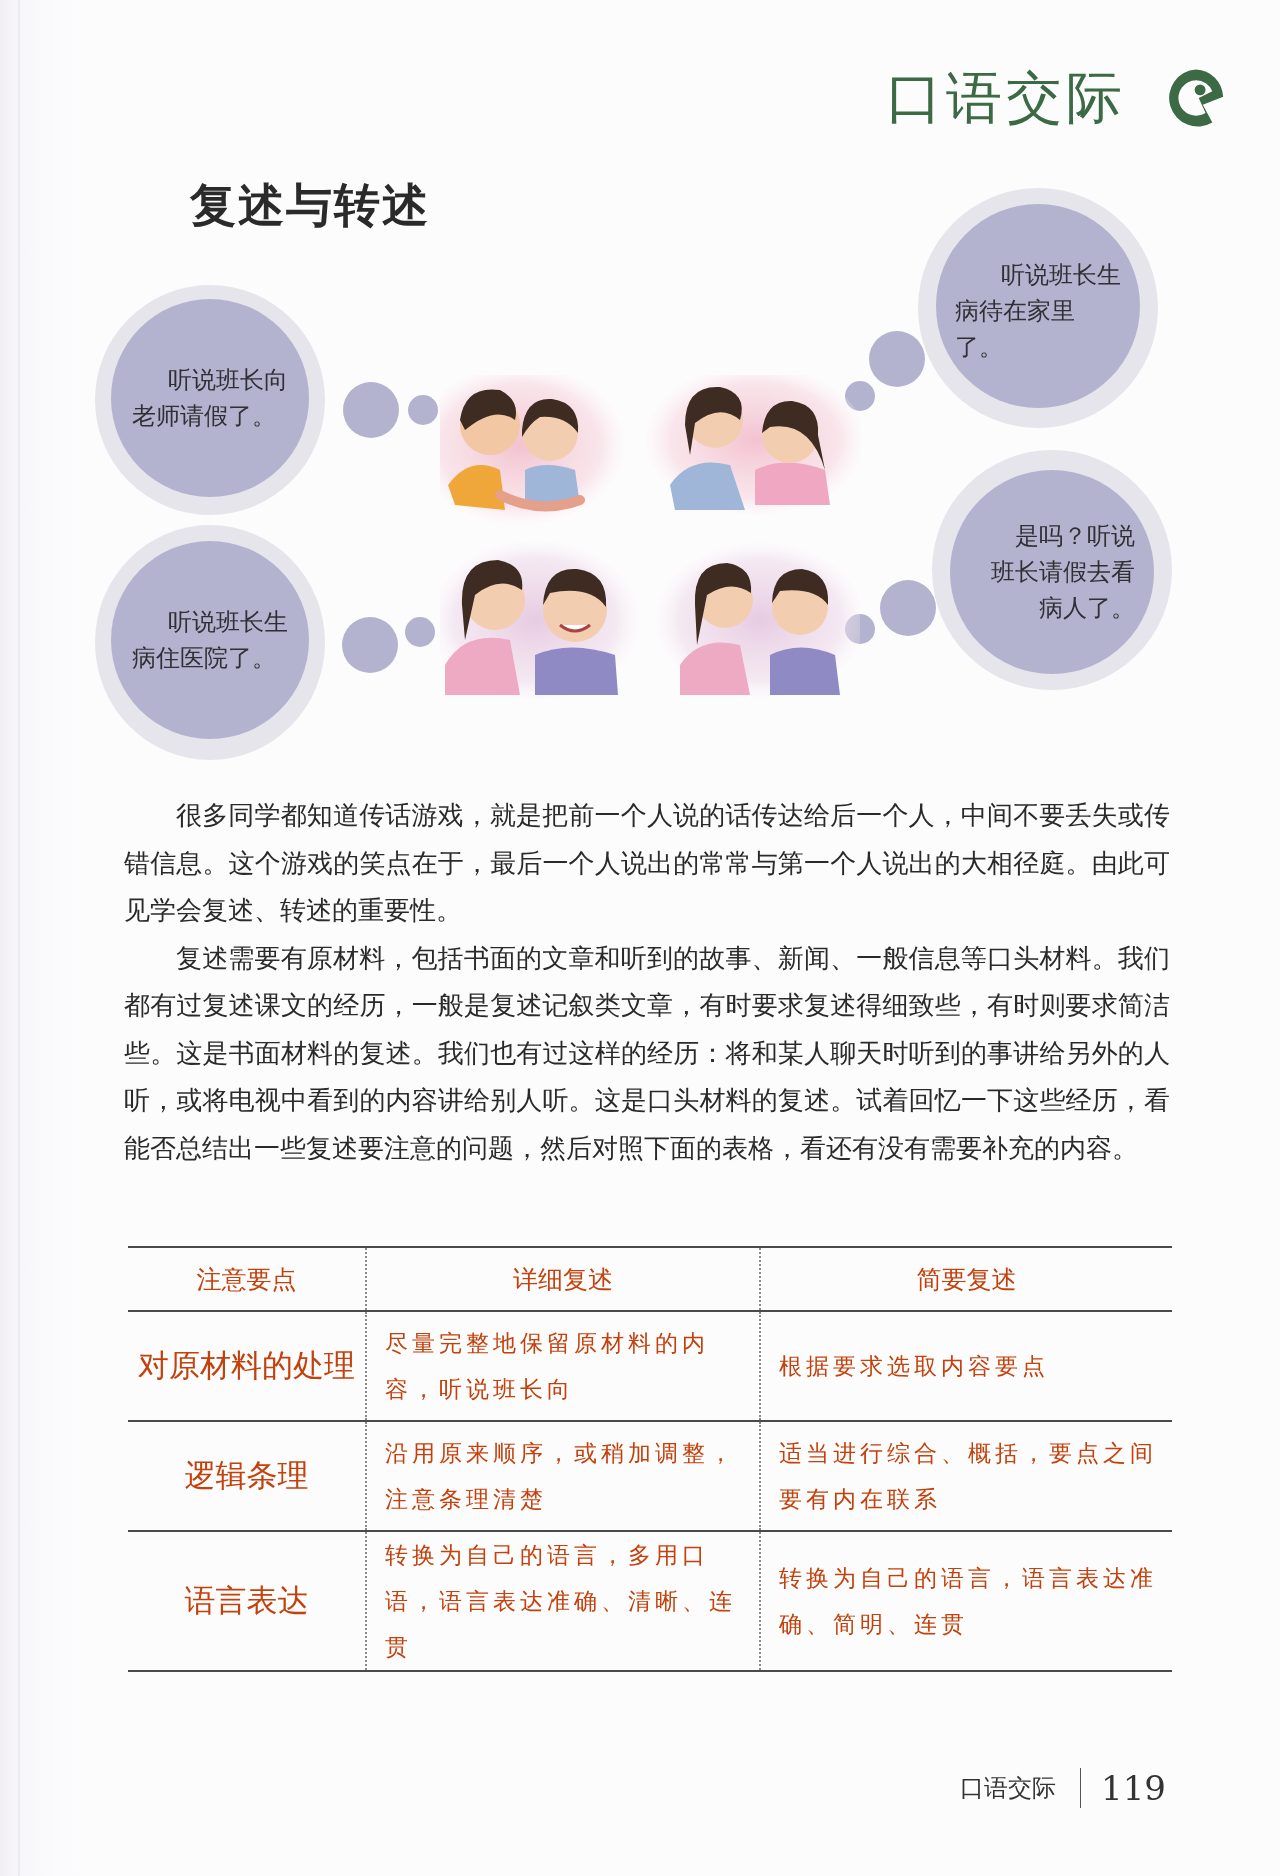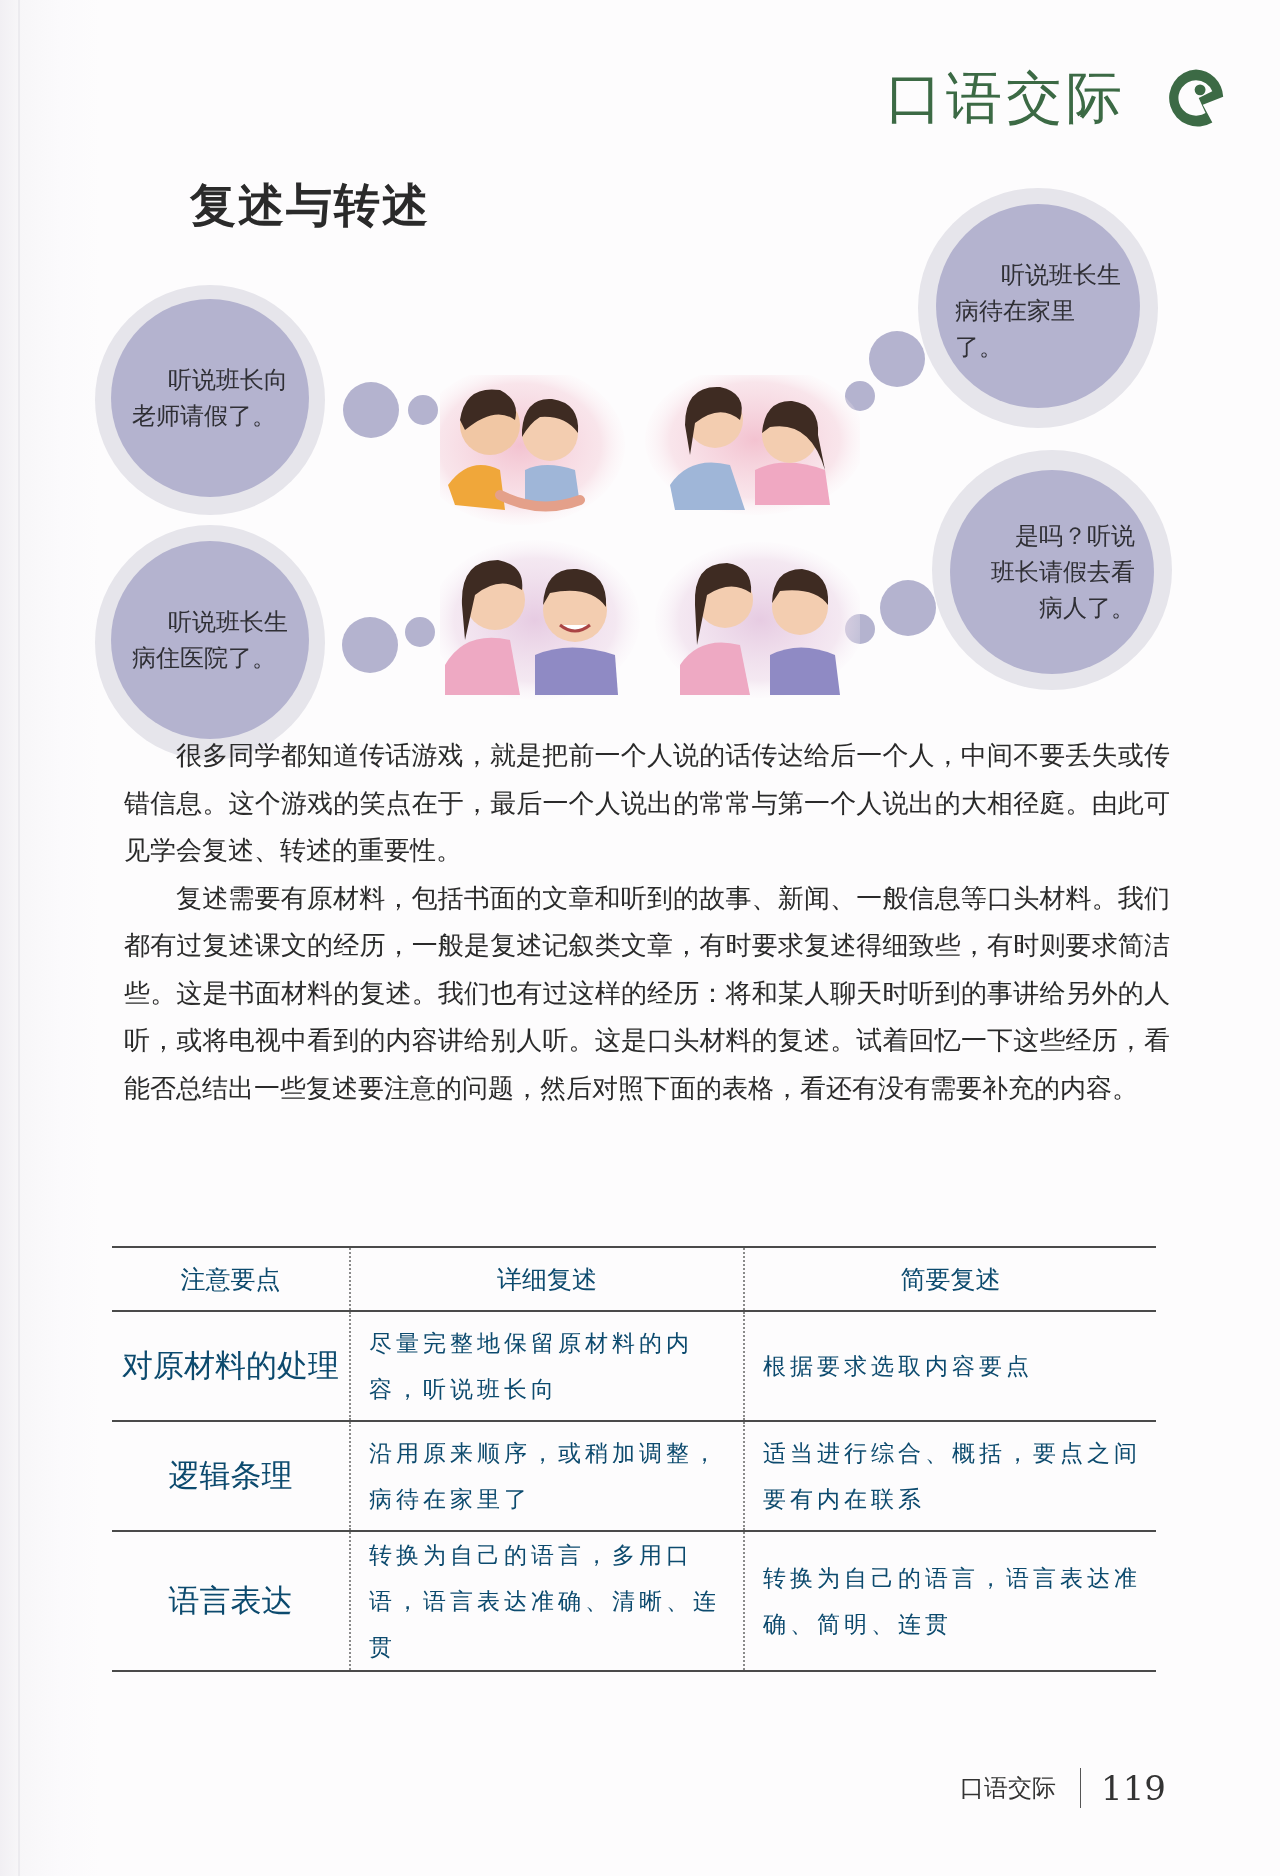--- a/index.html
+++ b/index.html
@@ -41,31 +41,31 @@
     }
     .bubble-text {
       font-family: "DejaVu Serif", "Liberation Serif", serif;
       font-size: 24px; line-height: 36px; color: #2f2f35; width: 150px;
     }
     .bubble-text .l1 { display: block; text-align: right; }
     .bubble-text .l2 { display: block; text-align: left; }
     .dot { position: absolute; border-radius: 50%; background: #b4b3cf; }
     .illustration { position: absolute; }
     .body-text {
-      position: absolute; left: 124px; top: 732px; width: 1046px;
+      position: absolute; left: 124px; top: 792px; width: 1046px;
       font-family: "DejaVu Serif", "Liberation Serif", serif;
       font-size: 26px; line-height: 47.5px; color: #2a2a2a;
       text-align: justify; text-align-last: left;
     }
     .body-text p { margin: 0; text-indent: 52px; }
     .summary-table {
-      position: absolute; left: 112px; top: 1246px; width: 1044px;
+      position: absolute; left: 128px; top: 1246px; width: 1044px;
       border-collapse: collapse;
       font-family: "DejaVu Serif", "Liberation Serif", serif;
-      color: #0c4a6e;
+      color: #c2410c;
     }
     .summary-table th, .summary-table td { border-bottom: 2px solid #4a4a4a; padding: 0; }
     .summary-table thead tr { border-top: 2px solid #4a4a4a; }
     .summary-table tr { border-top: 2px solid #4a4a4a; }
     .summary-table .col-sep { border-left: 2px dotted #8a8a8a; }
     .summary-table th {
       height: 62px; font-weight: normal; font-size: 25px; text-align: center;
     }
     .summary-table td { height: 108px; vertical-align: middle; }
     .summary-table td.point { text-align: center; font-size: 31px; }
@@ -218,21 +218,21 @@
     </tr>
   </thead>
   <tbody>
     <tr>
       <td class="point">对原材料的处理</td>
       <td class="desc col-sep">尽量完整地保留原材料的内容，听说班长向</td>
       <td class="desc col-sep">根据要求选取内容要点</td>
     </tr>
     <tr>
       <td class="point">逻辑条理</td>
-      <td class="desc col-sep">沿用原来顺序，或稍加调整，病待在家里了</td>
+      <td class="desc col-sep">沿用原来顺序，或稍加调整，注意条理清楚</td>
       <td class="desc col-sep">适当进行综合、概括，要点之间要有内在联系</td>
     </tr>
     <tr>
       <td class="point">语言表达</td>
       <td class="desc col-sep">转换为自己的语言，多用口语，语言表达准确、清晰、连贯</td>
       <td class="desc col-sep">转换为自己的语言，语言表达准确、简明、连贯</td>
     </tr>
   </tbody>
 </table>
 

